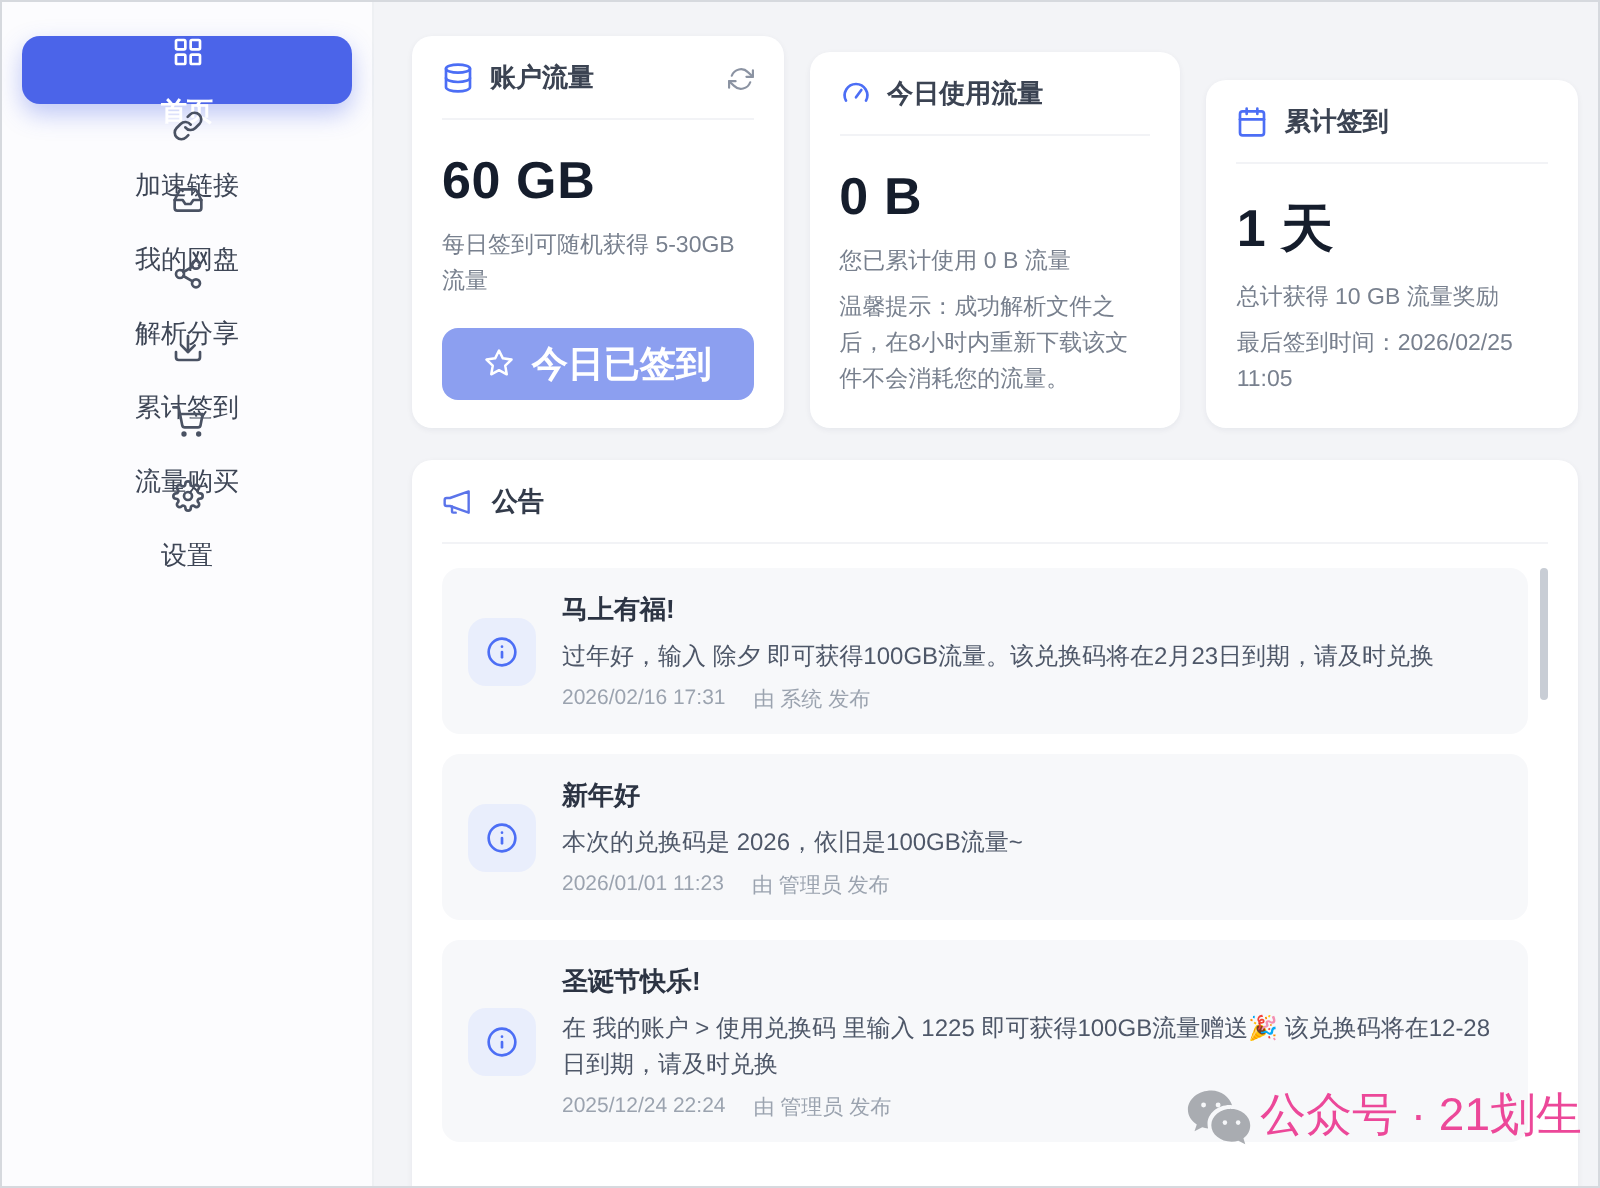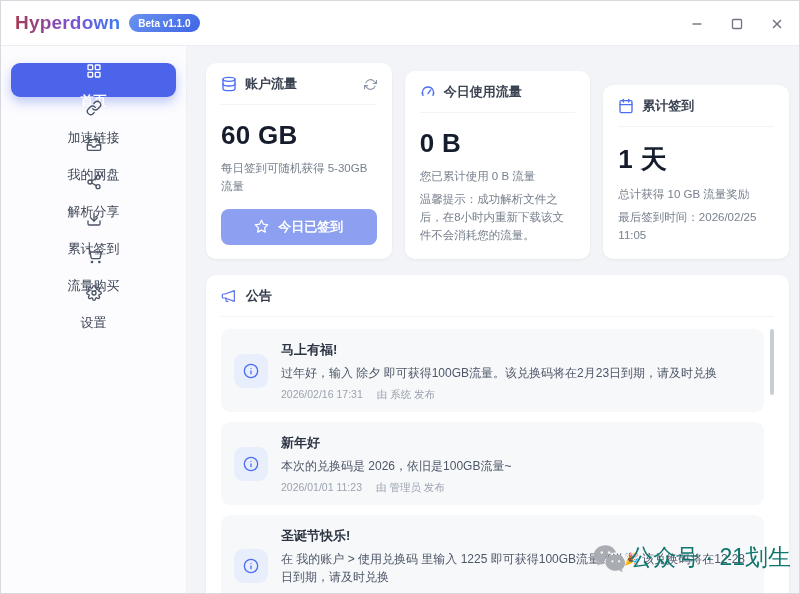--- a/index.html
+++ b/index.html
@@ -62,21 +62,21 @@
     border-bottom:1px solid #f2f3f6;font-size:13px;font-weight:600;color:#3b4352;
   }
   .card-head svg{width:16px;height:16px;color:#4c6ef5;flex:none;}
   .refresh-btn{margin-left:auto;background:none;border:none;padding:0;cursor:pointer;display:flex;color:#8b93a2;}
   .refresh-btn svg{width:13px;height:13px;color:#8b93a2;}
   .card-value{font-size:26px;font-weight:800;color:#151d2c;margin:15px 0 9px;letter-spacing:.3px;}
   .card-desc{font-size:11.5px;color:#78808e;line-height:1.55;}
   .card-desc + .card-desc{margin-top:5px;}
   .signin-btn{
     margin-top:13px;width:100%;height:36px;border:none;border-radius:8px;
-    background:#8c9ff0;color:#fff;font-size:13px;font-weight:600;
+    background:#8c9ff0;color:#fff;font-size:18px;font-weight:600;
     display:flex;align-items:center;justify-content:center;gap:9px;cursor:pointer;
   }
   .signin-btn svg{width:15px;height:15px;}
   
   .announce-card{
     margin-top:16px;background:#fff;border-radius:10px;padding:12px 15px;
     flex:none;height:430px;box-shadow:0 1px 3px rgba(25,35,60,.06);box-sizing:border-box;
   }
   .announce-head{
     display:flex;align-items:center;gap:9px;font-size:13px;font-weight:700;color:#333b4a;
@@ -92,51 +92,29 @@
   .a-icon.info{background:#e9eefc;color:#4c6ef5;}
   .a-icon svg{width:16px;height:16px;}
   .a-content{min-width:0;}
   .a-title{font-size:13px;font-weight:700;color:#2c3443;margin:2px 0 5px;}
   .a-body{font-size:12px;color:#4e5768;line-height:1.5;}
   .a-meta{font-size:10.5px;color:#9ba3af;margin-top:6px;display:flex;gap:14px;}
   .scroll-thumb{position:absolute;right:0;top:12px;width:4px;height:66px;border-radius:2px;background:#c8cdd5;}
   
   .watermark{
     position:absolute;right:8px;bottom:20px;display:flex;align-items:center;gap:3px;
-    color:#0f766e;font-size:23px;z-index:5;pointer-events:none;
+    color:#ec4899;font-size:23px;z-index:5;pointer-events:none;
   }
   .watermark svg{width:34px;height:30px;}
 </style>
 </head>
 <body>
 
 <div class="window">
 
-  <div class="titlebar">
-    <span class="logo">Hyperdown</span>
-    <span class="badge">Beta v1.1.0</span>
-    <div class="win-controls">
-      <button class="win-btn">
-        <svg viewBox="0 0 12 12" fill="none" stroke="currentColor" stroke-width="1.4">
-            <line x1="1.5" y1="6" x2="10.5" y2="6"></line>
-          </svg>
-      </button>
-      <button class="win-btn">
-        <svg viewBox="0 0 12 12" fill="none" stroke="currentColor" stroke-width="1.3">
-            <rect x="1.5" y="1.5" width="9" height="9" rx="1"></rect>
-          </svg>
-      </button>
-      <button class="win-btn">
-        <svg viewBox="0 0 12 12" fill="none" stroke="currentColor" stroke-width="1.4">
-            <line x1="2" y1="2" x2="10" y2="10"></line>
-            <line x1="10" y1="2" x2="2" y2="10"></line>
-          </svg>
-      </button>
-    </div>
-  </div>
 
   <div class="main">
 
     <nav class="sidebar">
       <div class="side-item active">
         <svg viewBox="0 0 24 24" fill="none" stroke="currentColor" stroke-width="2" stroke-linecap="round" stroke-linejoin="round">
             <rect x="3" y="3" width="7" height="7" rx="1"></rect>
             <rect x="14" y="3" width="7" height="7" rx="1"></rect>
             <rect x="14" y="14" width="7" height="7" rx="1"></rect>
             <rect x="3" y="14" width="7" height="7" rx="1"></rect>

